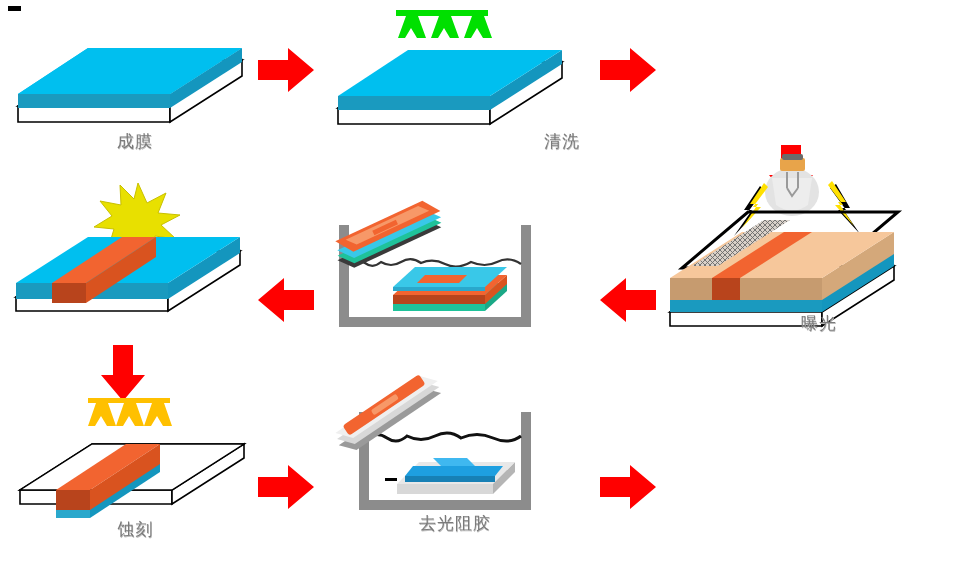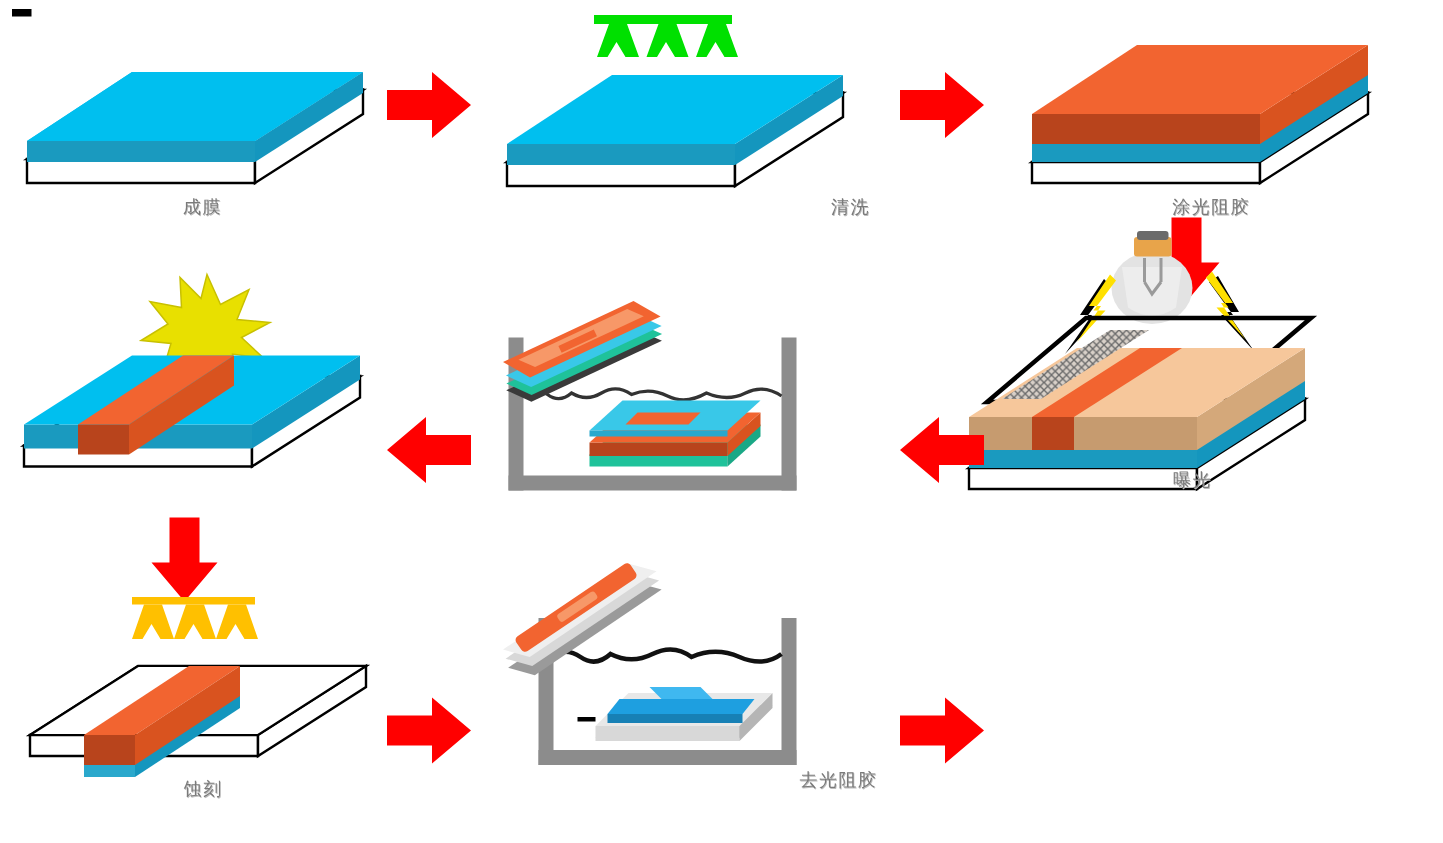--- a/index.html
+++ b/index.html
@@ -19,21 +19,21 @@
     overflow: hidden;
   }
   .stage {
     position: absolute;
   }
   .caption {
     position: absolute;
     width: 100%;
     text-align: center;
     font-family: Liberation Serif, serif;
-    font-size: 12px;
+    font-size: 17px;
     color: #7a7a7a;
     letter-spacing: 1px;
     white-space: nowrap;
     text-shadow: 0.5px 0.5px 0 #bdbdbd;
   }
   .arrow {
     position: absolute;
   }
   .corner-mark {
     position: absolute;
@@ -102,44 +102,28 @@
     </svg>
     <div class="caption" style="top:122px;text-align:right;">清洗</div>
   </div>
 
   <div class="arrow" style="left:600px; top:48px;">
     <svg width="58" height="44" viewBox="0 0 58 44">
       <polygon points="0,12 30,12 30,0 56,22 30,44 30,32 0,32" fill="#FF0000"></polygon>
     </svg>
   </div>
 
-  <div class="stage" style="left:680px; top:10px; width:255px; height:140px;">
-    <svg width="255" height="130" viewBox="0 0 255 130">
-
-      <polygon points="8,98 160,98 232,52 78,52" fill="#ffffff" stroke="#000" stroke-width="1.6"></polygon>
-      <polygon points="8,98 8,112 160,112 160,98" fill="#ffffff" stroke="#000" stroke-width="1.6"></polygon>
-      <polygon points="160,98 160,112 232,66 232,52" fill="#ffffff" stroke="#000" stroke-width="1.6"></polygon>
-
-      <polygon points="8,84 8,98 160,98 160,84" fill="#1A9ABF"></polygon>
-      <polygon points="160,84 160,98 232,52 232,38" fill="#1496BE"></polygon>
-
-      <polygon points="8,66 8,86 160,86 160,66" fill="#B8441C"></polygon>
-      <polygon points="160,66 160,86 232,40 232,20" fill="#D9531F"></polygon>
-      <polygon points="8,66 78,20 232,20 160,66" fill="#F26430"></polygon>
-    </svg>
-    <div class="caption" style="top:120px;">涂光阻胶</div>
-  </div>
 
   <div class="arrow" style="left:768px; top:145px;">
     <svg width="46" height="58" viewBox="0 0 46 58">
       <polygon points="13,0 33,0 33,30 45,30 23,56 1,30 13,30" fill="#FF0000"></polygon>
     </svg>
   </div>
 
-  <div class="stage" style="left:636px; top:150px; width:290px; height:190px;">
+  <div class="stage" style="left:660px; top:150px; width:290px; height:190px;">
     <svg width="290" height="180" viewBox="0 0 290 180">
 
       <g>
         <ellipse cx="132" cy="42" rx="27" ry="24" fill="#E3E3E3"></ellipse>
         <path d="M112,28 L152,28 L148,55 Q132,66 116,55 Z" fill="#EDEDED"></path>
         <rect x="120" y="8" width="25" height="13" rx="2" fill="#E8A44A"></rect>
         <rect x="122" y="4" width="21" height="6" rx="2" fill="#6B6B6B"></rect>
         <path d="M127,22 L127,38 M138,22 L138,38" stroke="#9a9a9a" stroke-width="2" fill="none"></path>
         <path d="M127,38 L132,46 L138,38" stroke="#9a9a9a" stroke-width="2" fill="none"></path>
       </g>
@@ -315,21 +299,21 @@
         <polygon points="72,122 168,122 190,100 94,100" fill="#BFBFBF"></polygon>
         <polygon points="72,114 72,124 168,124 168,114" fill="#D8D8D8"></polygon>
         <polygon points="168,114 168,124 190,102 190,92" fill="#B5B5B5"></polygon>
         <polygon points="72,114 94,92 190,92 168,114" fill="#E8E8E8"></polygon>
 
         <polygon points="80,106 170,106 178,96 88,96" fill="#1E9FE0"></polygon>
         <polygon points="80,106 80,112 170,112 170,106" fill="#1780B5"></polygon>
         <polygon points="116,96 150,96 142,88 108,88" fill="#3FB8F0"></polygon>
       </g>
     </svg>
-    <div class="caption" style="top:142px;text-align:right;">去光阻胶</div>
+    <div class="caption" style="top:142px;">去光阻胶</div>
   </div>
 
   <div class="arrow" style="left:600px; top:465px;">
     <svg width="58" height="44" viewBox="0 0 58 44">
       <polygon points="0,12 30,12 30,0 56,22 30,44 30,32 0,32" fill="#FF0000"></polygon>
     </svg>
   </div>
 
 
 </div>

